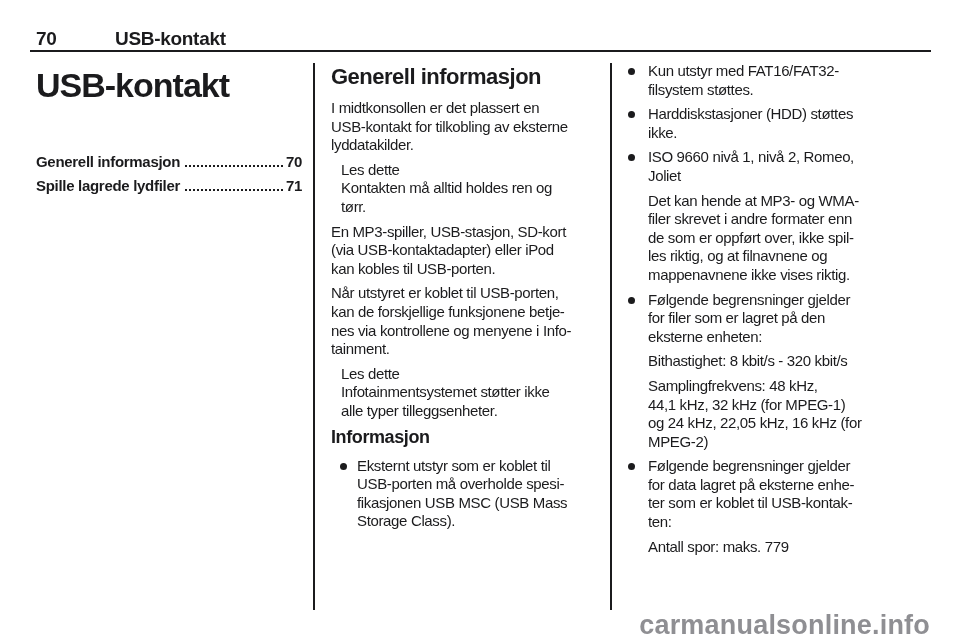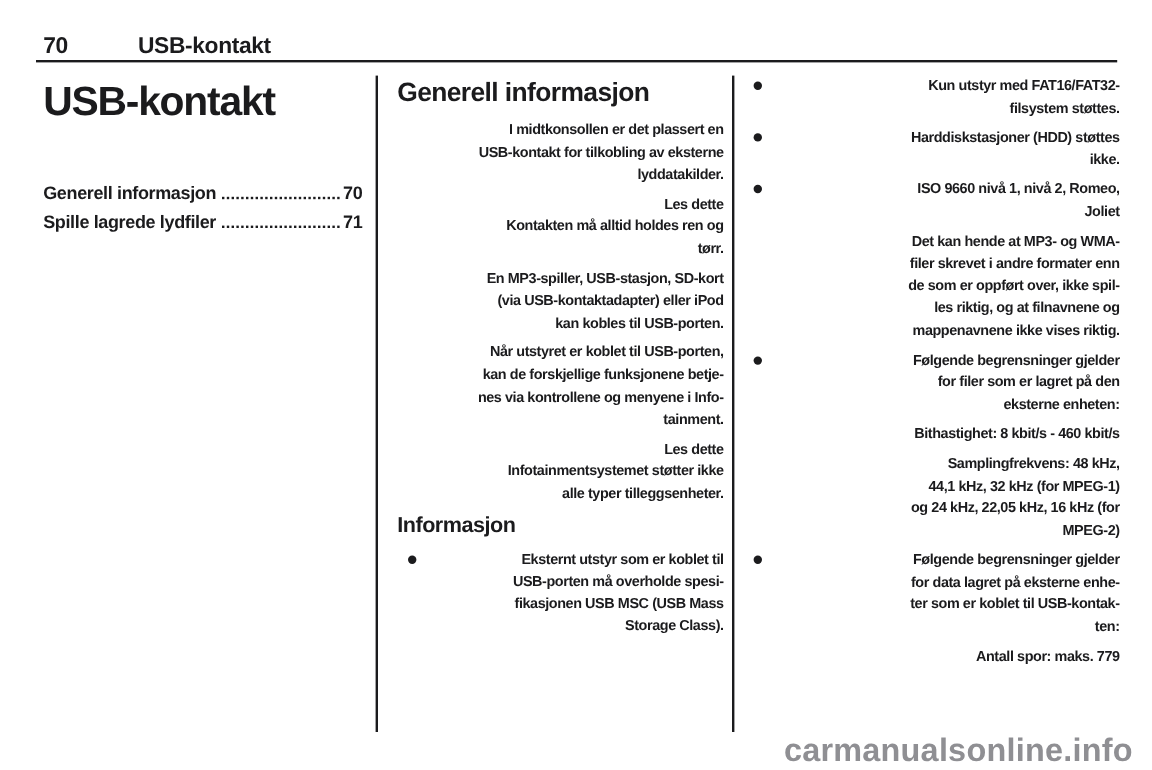--- a/index.html
+++ b/index.html
@@ -35,36 +35,35 @@
   .doc-title { font-size:34px; font-weight:700; letter-spacing:-1px; margin-top:4px; }
   .toc { margin-top:48px; font-size:15px; font-weight:700; letter-spacing:-0.3px; }
   .toc-row { display:flex; align-items:baseline; height:24px; }
   .toc-leader { flex:1 1 auto; border-bottom:2.5px dotted #1b1b1d; margin:0 3px 3px 5px; }
   .toc-page { flex:0 0 auto; }
 
   
   .h1 { font-size:22px; font-weight:700; letter-spacing:-0.5px; margin:2px 0 9px 0; }
   .h2 { font-size:18px; font-weight:700; letter-spacing:-0.4px; margin:4px 0 9px 0; }
   .para, .note-text, .btext, .note-label {
-    font-size:12px; line-height:18.6px; font-weight:700; letter-spacing:-0.35px;
+    font-size:15px; line-height:18.6px; font-weight:400; letter-spacing:-0.35px;
     white-space:pre-line;
-    text-align:right;
   }
   .para { margin-bottom:6px; }
   .note { margin:1px 0 6px 10px; }
   .bullet-item { display:flex; margin-bottom:6px; }
   .marker { flex:0 0 auto; width:7px; height:7px; border-radius:50%; background:#1b1b1d; margin:6px 10px 0 9px; }
   .col-3 .marker { margin-left:3px; margin-right:13px; }
   .btext { flex:1 1 auto; }
   .btext .sub-para { margin-bottom:6px; }
   .btext .sub-para:last-child { margin-bottom:0; }
 
   
   .watermark {
-    position:absolute; right:16px; bottom:1px;
+    position:absolute; right:30px; bottom:1px;
     font-size:27px; font-weight:700; letter-spacing:0.2px;
     color:#8f8f93;
   }
 </style>
 </head>
 <body>
 
 <div class="page">
 
   <div class="page-header">
@@ -153,21 +152,21 @@
 filer skrevet i andre formater enn
 de som er oppført over, ikke spil-
 les riktig, og at filnavnene og
 mappenavnene ikke vises riktig.</div></div>
         </div>
 
         <div class="bullet-item">
           <span class="marker"></span>
           <div class="btext"><div class="sub-para">Følgende begrensninger gjelder
 for filer som er lagret på den
-eksterne enheten:</div><div class="sub-para">Bithastighet: 8 kbit/s - 460 kbit/s</div><div class="sub-para">Samplingfrekvens: 48 kHz,
+eksterne enheten:</div><div class="sub-para">Bithastighet: 8 kbit/s - 320 kbit/s</div><div class="sub-para">Samplingfrekvens: 48 kHz,
 44,1 kHz, 32 kHz (for MPEG-1)
 og 24 kHz, 22,05 kHz, 16 kHz (for
 MPEG-2)</div></div>
         </div>
 
         <div class="bullet-item">
           <span class="marker"></span>
           <div class="btext"><div class="sub-para">Følgende begrensninger gjelder
 for data lagret på eksterne enhe-
 ter som er koblet til USB-kontak-

